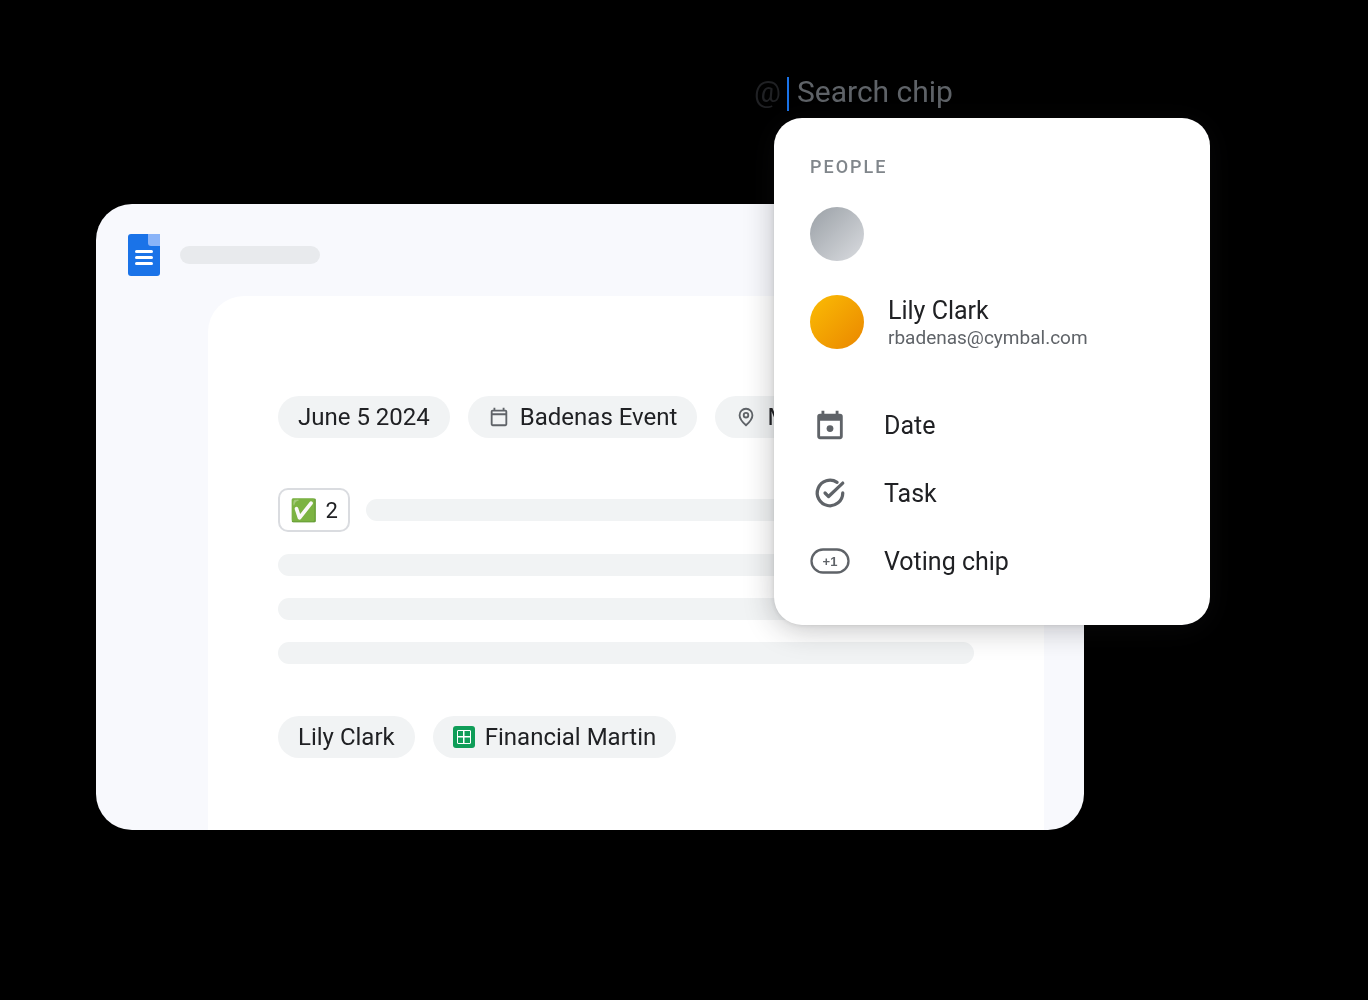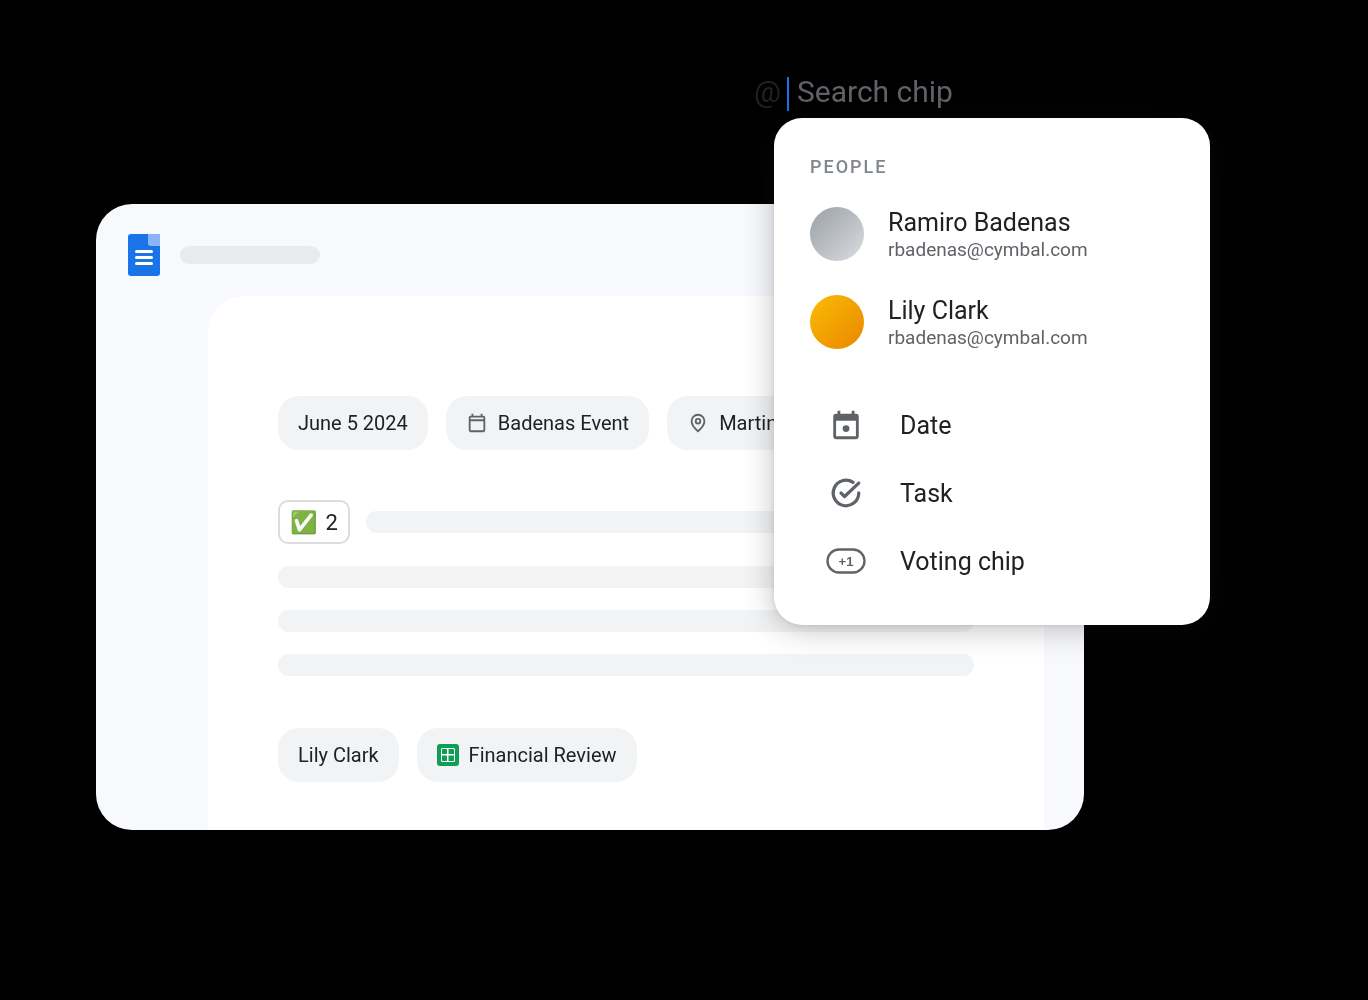--- a/index.html
+++ b/index.html
@@ -21,21 +21,21 @@
   .doc-header{position:absolute;left:32px;top:30px;display:flex;align-items:center;gap:20px;}
   .docs-logo{width:32px;height:42px;background:var(--blue);border-radius:3px;position:relative;}
   .docs-logo::before{content:"";position:absolute;right:0;top:0;width:12px;height:12px;background:#8ab4f8;border-bottom-left-radius:3px;}
   .docs-logo::after{content:"";position:absolute;left:7px;top:16px;width:18px;height:3px;background:#fff;border-radius:2px;box-shadow:0 6px 0 #fff,0 12px 0 #fff;}
   .title-placeholder{width:140px;height:18px;background:var(--placeholder);border-radius:9px;}
 
   
   .page{position:absolute;left:112px;top:92px;right:40px;bottom:0;background:var(--surface);border-top-left-radius:36px;border-top-right-radius:36px;padding:100px 70px 0 70px;box-sizing:border-box;}
 
   .chip-row{display:flex;flex-wrap:wrap;gap:18px;align-items:center;margin-bottom:50px;}
-  .chip{background:var(--chip-bg);height:54px;padding:0 20px;border-radius:21px;display:inline-flex;align-items:center;gap:10px;font-size:20px;color:var(--text);justify-content:flex-end;}
+  .chip{background:var(--chip-bg);height:42px;padding:0 20px;border-radius:21px;display:inline-flex;align-items:center;gap:10px;font-size:24px;color:var(--text);justify-content:flex-end;}
 
   .icon{width:22px;height:22px;display:inline-block;flex-shrink:0;}
 
   .vote-chip{border:2px solid #dadce0;background:#fff;border-radius:10px;padding:3px 10px;display:inline-flex;align-items:center;gap:8px;font-size:22px;color:var(--text);height:34px;}
   .vote-check{color:#34a853;font-size:22px;}
 
   .line-row{display:flex;align-items:center;gap:16px;margin-bottom:22px;}
   .text-line{flex:1;height:22px;background:var(--chip-bg);border-radius:11px;}
   .text-line.short{max-width:460px;}
 
@@ -54,21 +54,21 @@
 
   .popover{position:absolute;left:742px;top:118px;width:436px;background:#fff;border-radius:28px;box-shadow:0 4px 30px rgba(32,33,36,.28),0 0 4px rgba(32,33,36,.12);padding:38px 0 30px 0;box-sizing:border-box;margin-left:32px;}
   .section-label{font-size:18px;letter-spacing:2px;color:var(--gray2);padding:0 36px;font-weight:500;margin-bottom:22px;}
   .person{display:flex;align-items:center;gap:24px;padding:8px 36px;cursor:pointer;}
   .avatar{width:54px;height:54px;border-radius:50%;background:linear-gradient(135deg,#9aa0a6,#dadce0);flex-shrink:0;}
   .avatar.b{background:linear-gradient(135deg,#fbbc04,#ea8600);}
   .person-name{font-size:25px;color:var(--text);line-height:1.2;}
   .person-email{font-size:19px;color:var(--gray);}
   .people-block{display:flex;flex-direction:column;gap:18px;margin-bottom:34px;}
 
-  .chip-item{display:flex;align-items:center;gap:34px;padding:14px 52px;font-size:25px;color:var(--text);cursor:pointer;}
+  .chip-item{display:flex;align-items:center;gap:34px;padding:14px 36px;font-size:25px;color:var(--text);cursor:pointer;}
   .chip-icon{width:40px;height:40px;display:flex;align-items:center;justify-content:center;}
 
   svg{display:block;}
 </style>
 </head>
 <body>
 
 <div class="at-trigger">
   <span class="at-sign">@</span>
     <span class="cursor"></span>
@@ -123,35 +123,31 @@
       </div>
 
     <div class="spacer"></div>
 
     <div class="chip-row">
       <span class="chip">
         <span>Lily Clark</span>
       </span>
       <span class="chip">
         <span class="sheets-ico"></span>
-        <span>Financial Review</span>
+        <span>Financial Martin</span>
       </span>
     </div>
   </div>
 </div>
 
 <div class="popover">
   <div class="section-label">PEOPLE</div>
   <div class="people-block">
     <div class="person">
       <div class="avatar"></div>
-      <div>
-        <div class="person-name">Ramiro Badenas</div>
-        <div class="person-email">rbadenas@cymbal.com</div>
-      </div>
     </div>
     <div class="person">
       <div class="avatar b"></div>
       <div>
         <div class="person-name">Lily Clark</div>
         <div class="person-email">rbadenas@cymbal.com</div>
       </div>
     </div>
   </div>
 

